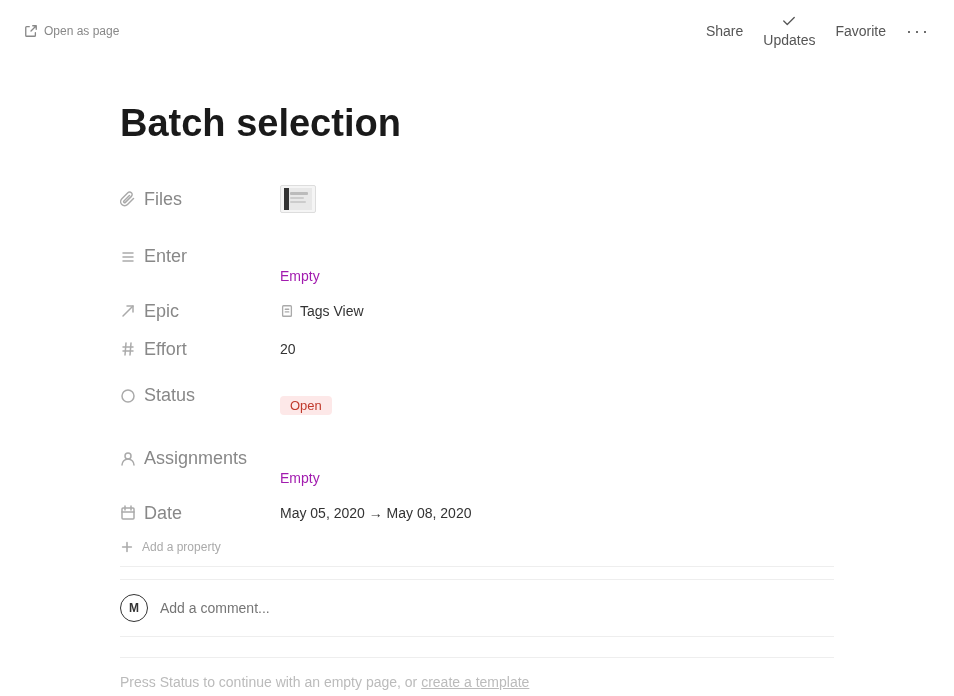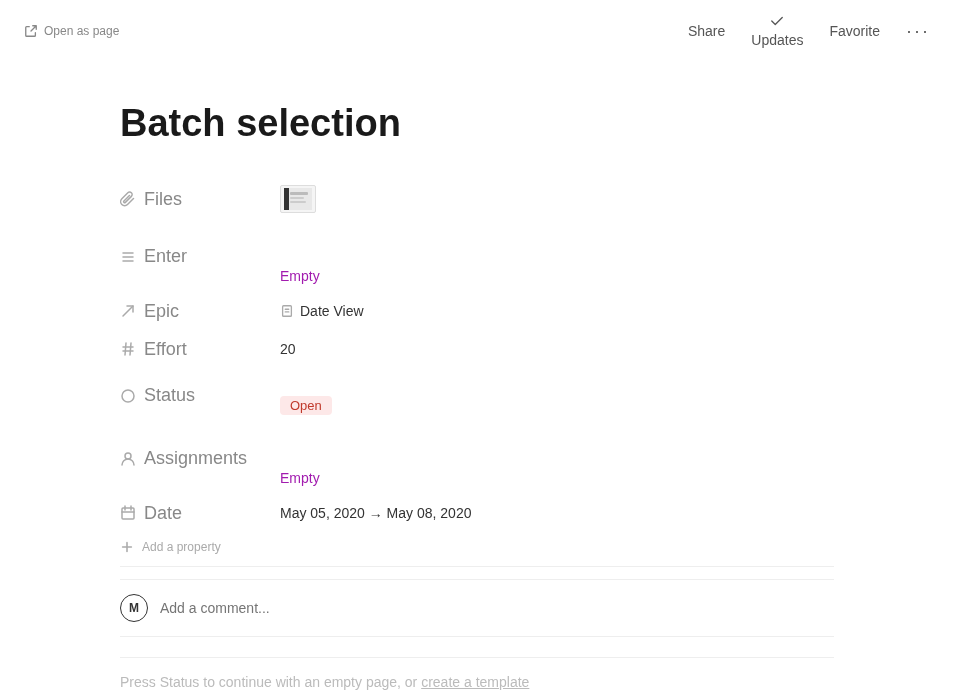--- a/index.html
+++ b/index.html
@@ -28,21 +28,21 @@
       font-size: 12px;
       cursor: pointer;
     }
     .topbar-left svg {
       width: 14px;
       height: 14px;
     }
     .topbar-right {
       display: flex;
       align-items: center;
-      gap: 26px;
+      gap: 20px;
       font-size: 14px;
       color: #555;
     }
     .topbar-right .btn-link {
       cursor: pointer;
       color: #555;
     }
     .topbar-right .updates-btn {
       display: flex;
       align-items: center;
@@ -283,21 +283,21 @@
           <polyline points="7,3 13,3 13,9" stroke-linecap="round" stroke-linejoin="round"></polyline>
         </svg>
         <span>Epic</span>
       </div>
       <div class="property-value epic-value">
         <svg width="14" height="14" viewBox="0 0 16 16" fill="none" stroke="#aaa" stroke-width="1.5">
           <rect x="3" y="2" width="10" height="12" rx="1"></rect>
           <line x1="6" y1="6" x2="10" y2="6" stroke-linecap="round"></line>
           <line x1="6" y1="9" x2="10" y2="9" stroke-linecap="round"></line>
         </svg>
-        <span>Date View</span>
+        <span>Tags View</span>
       </div>
     </div>
 
     <div class="property-row">
       <div class="property-label">
         <svg viewBox="0 0 16 16" fill="none" stroke="#aaa" stroke-width="1.5">
           <line x1="6" y1="2" x2="5" y2="14" stroke-linecap="round"></line>
           <line x1="11" y1="2" x2="10" y2="14" stroke-linecap="round"></line>
           <line x1="3" y1="6" x2="13" y2="6" stroke-linecap="round"></line>
           <line x1="3" y1="10" x2="13" y2="10" stroke-linecap="round"></line>

